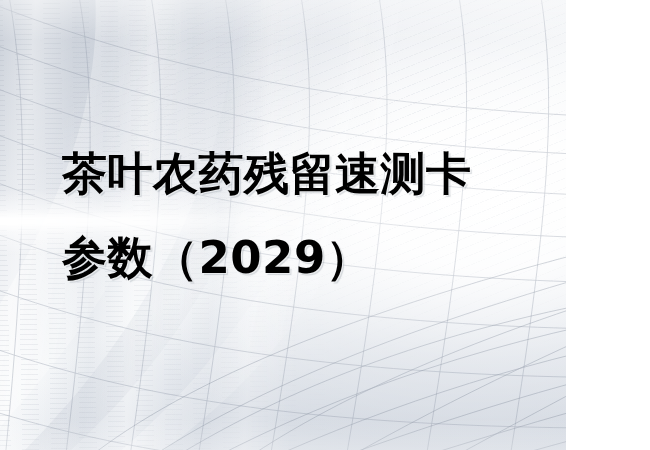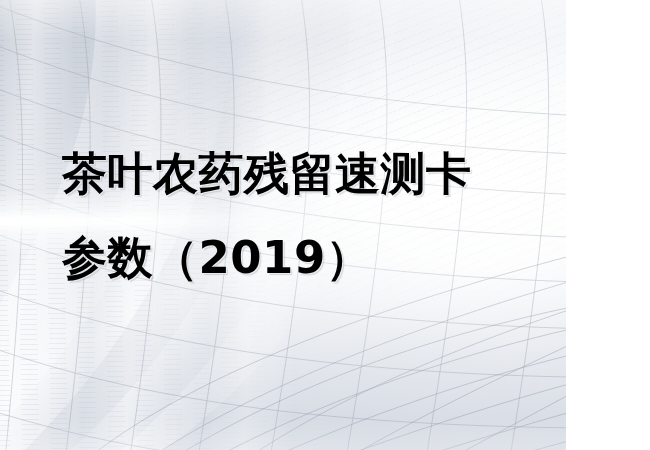--- a/index.html
+++ b/index.html
@@ -215,16 +215,16 @@
     </svg>
   </div>
 
   <div class="bg-layer" id="bg-striations"></div>
   <div class="bg-layer" id="bg-diagonals"></div>
   <div class="bg-layer" id="bg-flare"></div>
   <div class="bg-layer" id="bg-sheen"></div>
 
   <div id="title-block">
     <div class="title-line">茶叶农药残留速测卡</div>
-    <div class="title-line">参数（2019）</div>
+    <div class="title-line">参数（2029）</div>
   </div>
 
 </div>
 
 </body></html>

